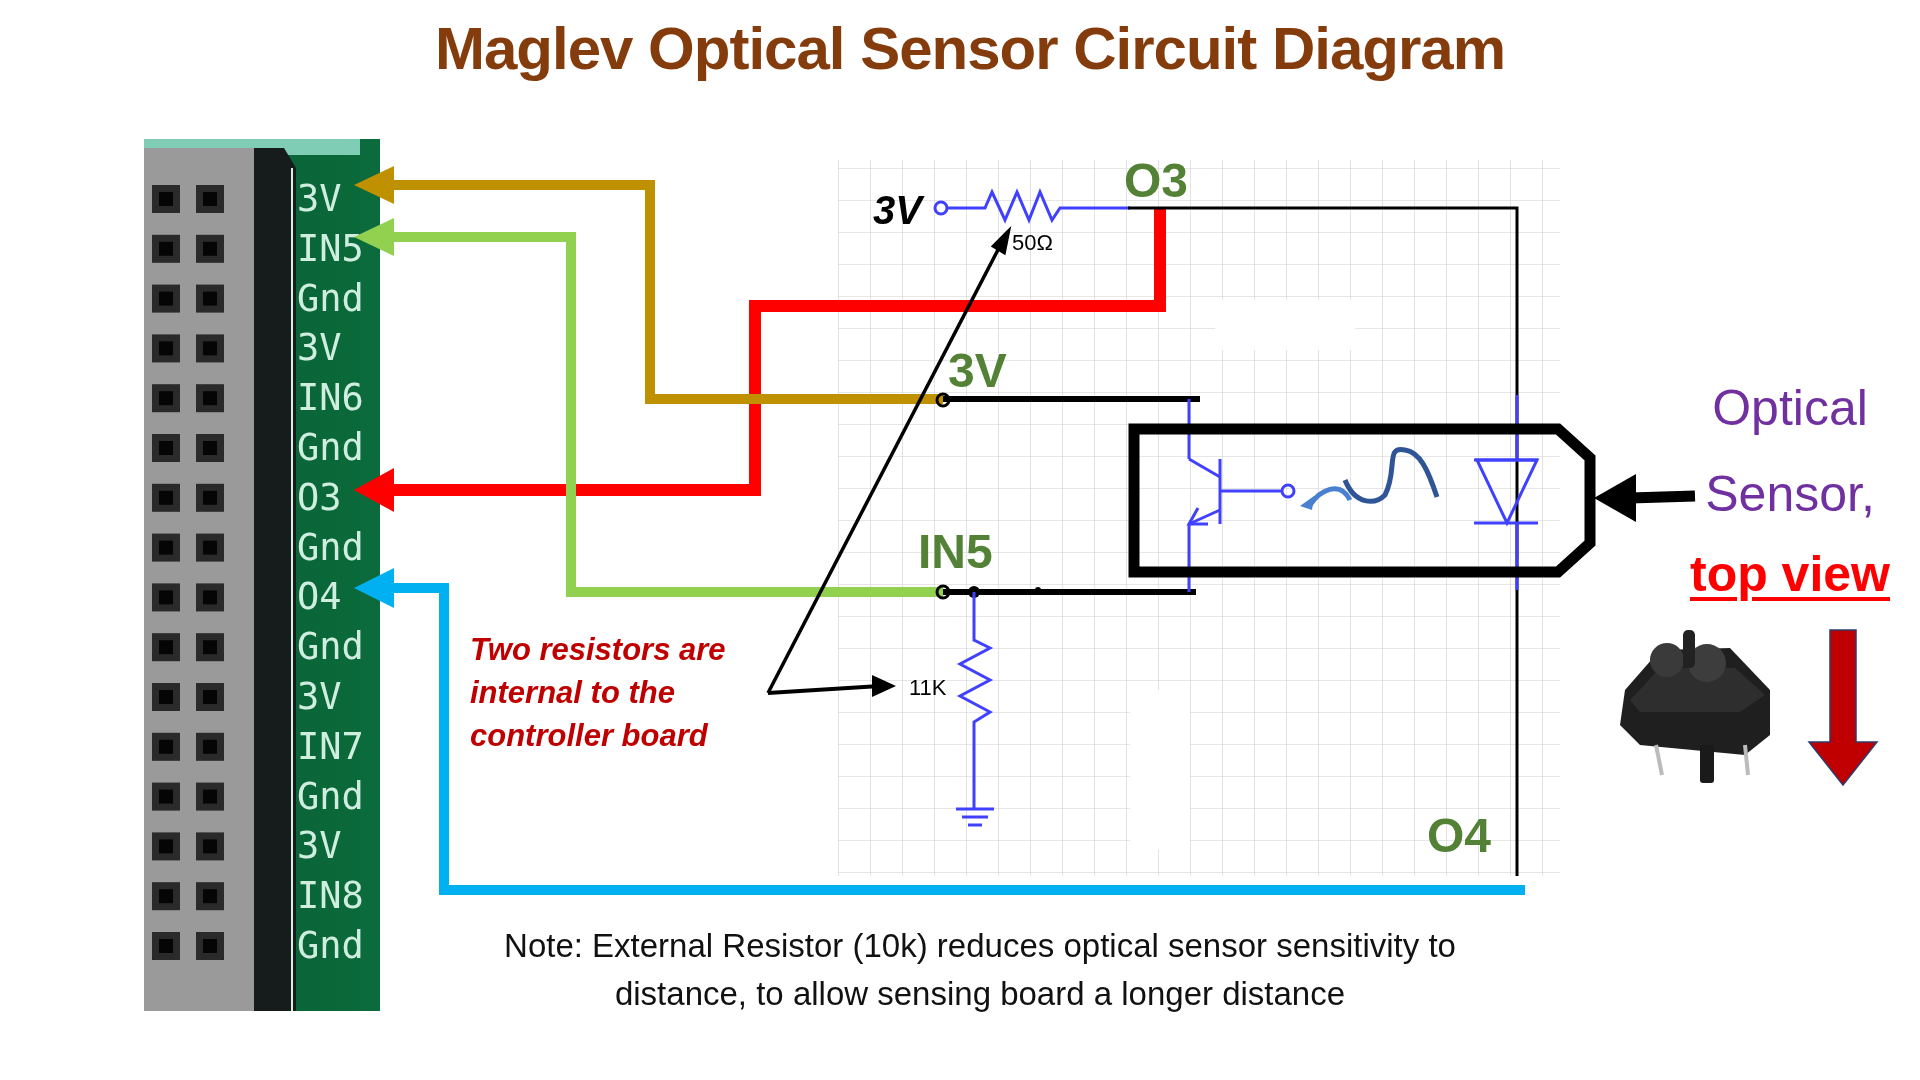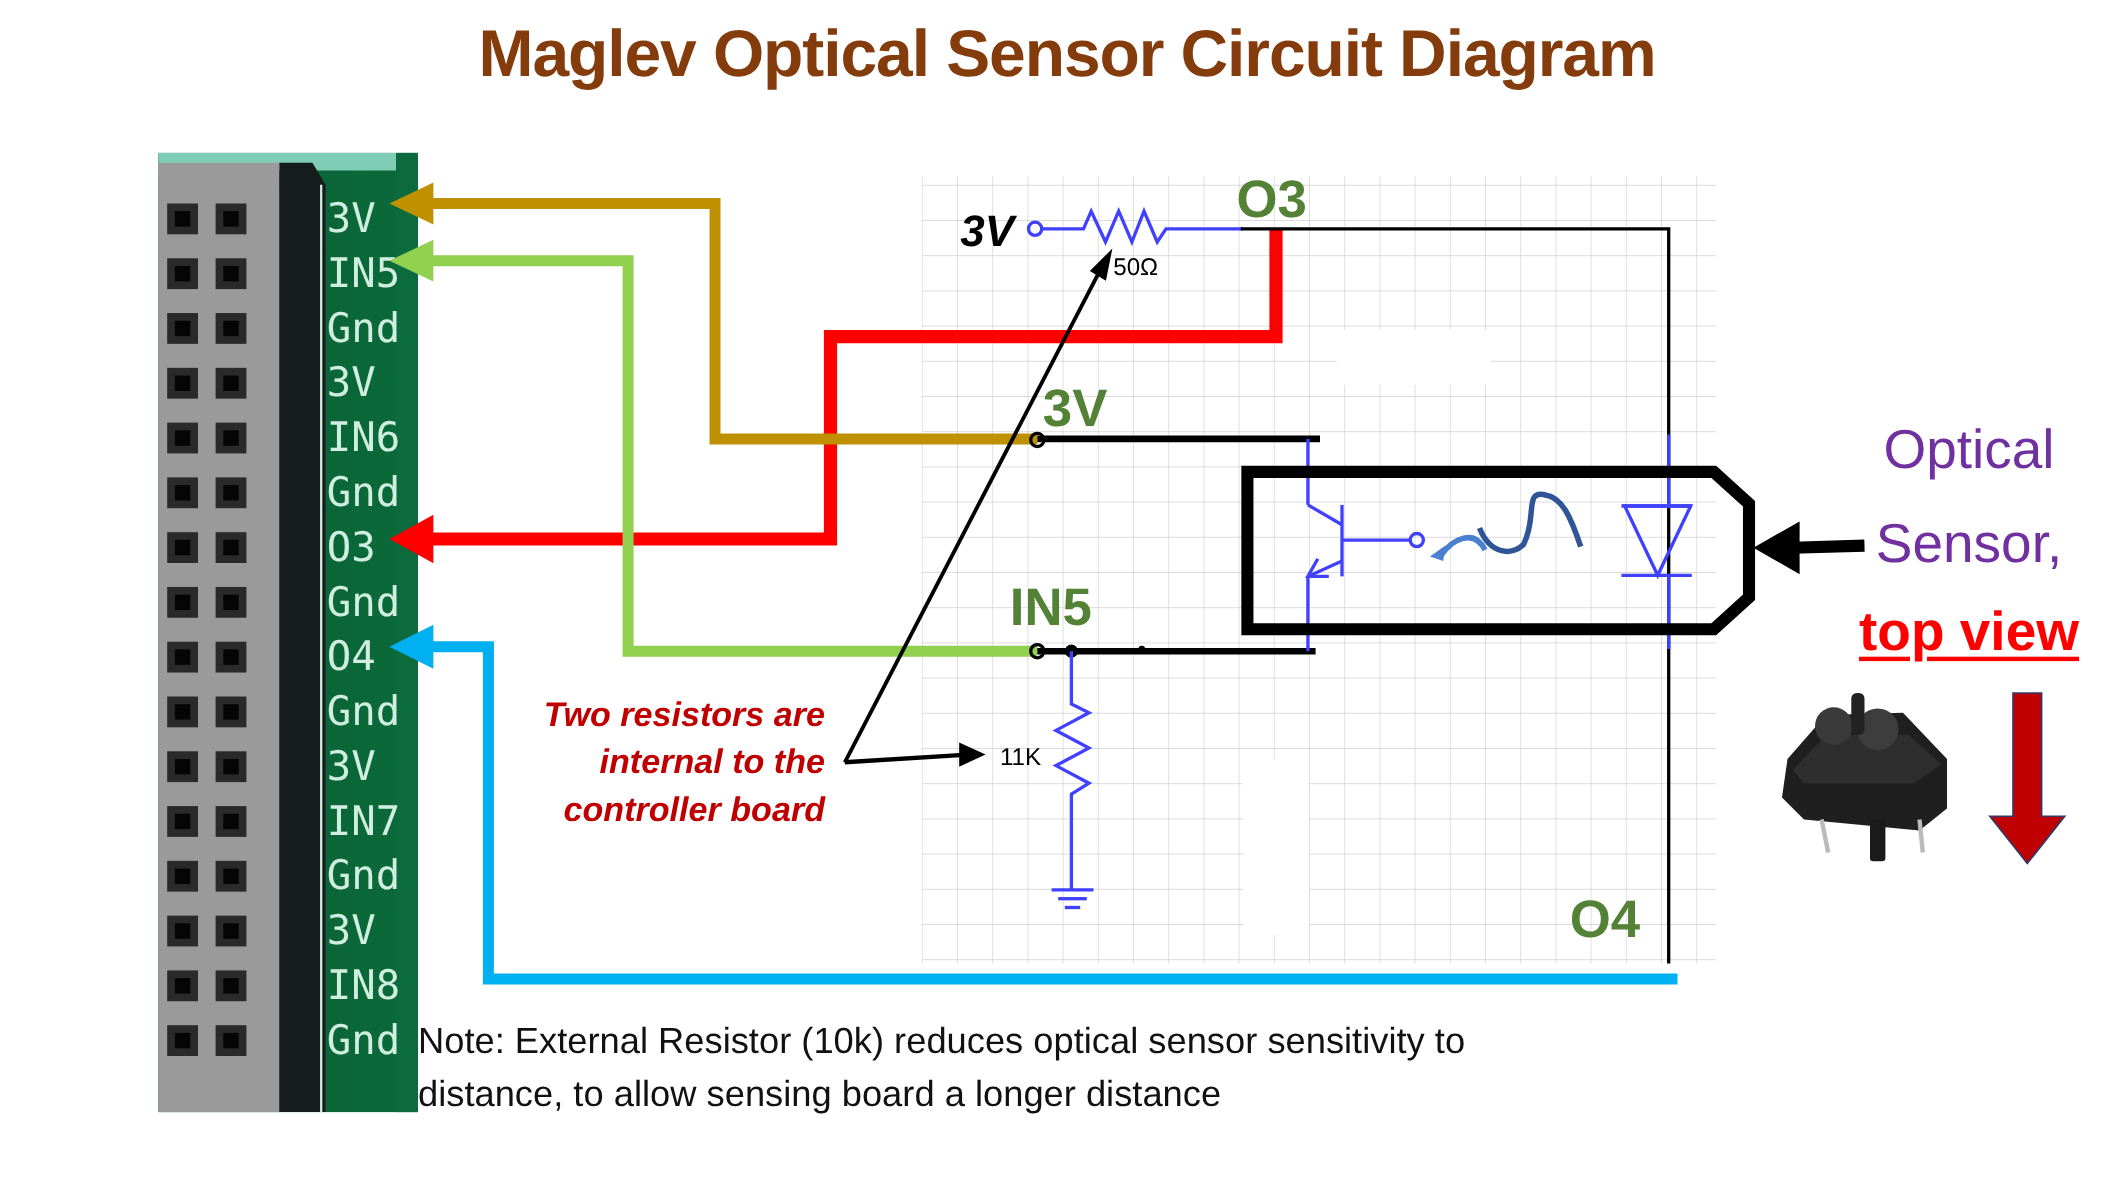--- a/index.html
+++ b/index.html
@@ -1,22 +1,22 @@
 <!DOCTYPE html>
 <html><head>
 <meta charset="utf-8">
 <style>
   html, body { margin:0; padding:0; background:#ffffff; }
   body { width:1920px; height:1080px; position:relative; overflow:hidden; font-family:"Liberation Sans", sans-serif; }
   .title { position:absolute; left:0; width:1940px; top:14px; text-align:center; font-family:"Liberation Sans", sans-serif; font-weight:bold; font-size:60px; color:#843c0c; letter-spacing:-1px; }
   svg#diagram { position:absolute; left:0; top:0; }
   .pcb-label { font-family:"DejaVu Sans Mono", monospace; fill:#cfeee0; font-size:37px; }
   .green-lbl { font-family:"Liberation Sans", sans-serif; font-weight:bold; fill:#538135; }
-  .note { position:absolute; left:380px; width:1200px; top:922px; text-align:left; font-family:"Liberation Sans", sans-serif; font-size:33px; line-height:48px; color:#111; }
-  .callout { position:absolute; left:470px; width:280px; top:628px; text-align:right; font-family:"Liberation Sans", sans-serif; font-weight:bold; font-style:italic; font-size:31px; line-height:43px; color:#c00000; }
+  .note { position:absolute; left:380px; width:1200px; top:922px; text-align:center; font-family:"Liberation Sans", sans-serif; font-size:33px; line-height:48px; color:#111; }
+  .callout { position:absolute; left:470px; width:280px; top:628px; text-align:left; font-family:"Liberation Sans", sans-serif; font-weight:bold; font-style:italic; font-size:31px; line-height:43px; color:#c00000; }
   .optical { position:absolute; left:1640px; width:300px; top:362px; text-align:center; font-family:"Liberation Sans", sans-serif; font-size:50px; line-height:92px; color:#7030a0; }
   .optical .top-view { color:#ff0000; font-weight:bold; text-decoration:underline; text-decoration-thickness:4px; text-underline-offset:6px; }
 </style>
 </head>
 <body>
 
 <div class="title">Maglev Optical Sensor Circuit Diagram</div>
 
 <svg id="diagram" width="1920" height="1080" viewBox="0 0 1920 1080">
   <defs>

